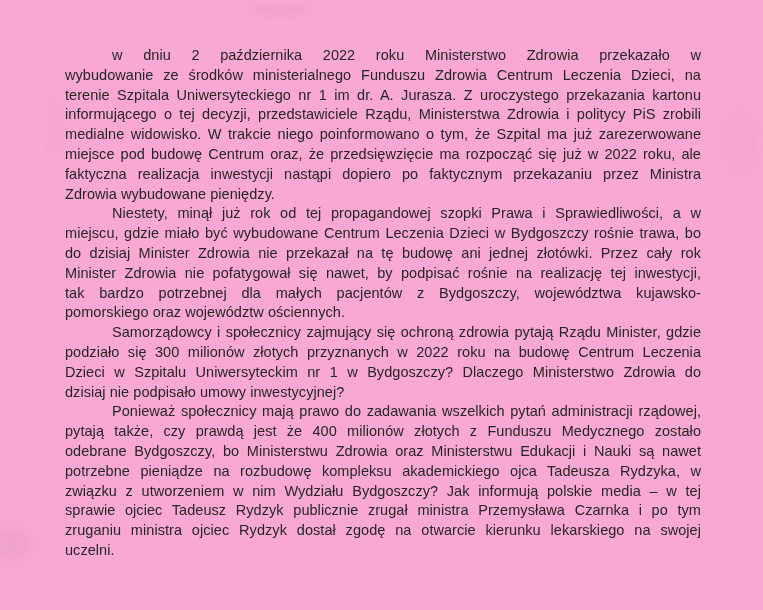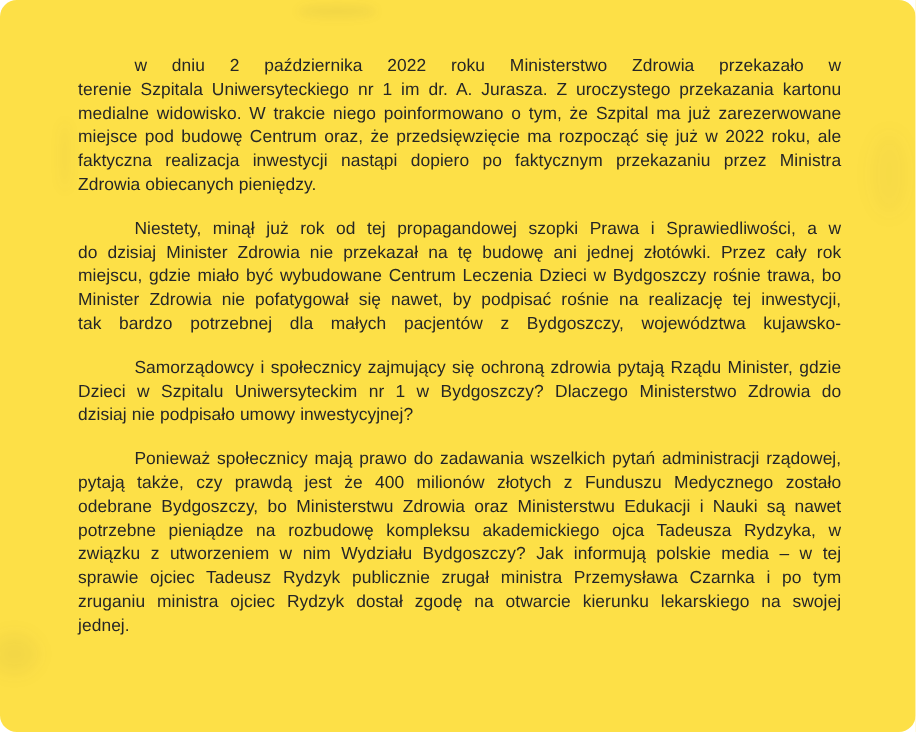--- a/index.html
+++ b/index.html
@@ -5,34 +5,33 @@
   * { margin: 0; padding: 0; box-sizing: border-box; }
   html, body {
     width: 763px; height: 610px;
     background: #ffffff;
     overflow: hidden;
     font-family: "Liberation Sans", "DejaVu Sans", sans-serif;
   }
   .page {
     position: relative;
     width: 763px; height: 610px;
-    background: #fde047;
-    border-radius: 14px;
+    background: #f9a8d4;
   }
   .doc-body {
     position: absolute;
     left: 65px; top: 46px;
     width: 636px;
     color: #262626;
     font-size: 14.5px;
     line-height: 19.8px;
     letter-spacing: 0.05px;
     -webkit-font-smoothing: antialiased;
   }
-  .paragraph + .paragraph { margin-top: 17px; }
+  .paragraph + .paragraph { margin-top: 0; }
   .line {
     text-align: justify;
     text-align-last: justify;
     white-space: normal;
     min-height: 19.8px;
   }
   .line.first { text-indent: 47px; }
   .line.last { text-align-last: left; }
   
   .artifact {
@@ -51,42 +50,46 @@
 <body>
 
 <div class="page">
   <div class="artifact a1"></div>
   <div class="artifact a2"></div>
   <div class="artifact a3"></div>
   <div class="artifact a4"></div>
   <div class="doc-body">
       <div class="paragraph">
         <div class="line first">w dniu 2 października 2022 roku Ministerstwo Zdrowia przekazało w</div>
+        <div class="line">wybudowanie ze środków ministerialnego Funduszu Zdrowia Centrum Leczenia Dzieci, na</div>
         <div class="line">terenie Szpitala Uniwersyteckiego nr 1 im dr. A. Jurasza. Z uroczystego przekazania kartonu</div>
+        <div class="line">informującego o tej decyzji, przedstawiciele Rządu, Ministerstwa Zdrowia i politycy PiS zrobili</div>
         <div class="line">medialne widowisko. W trakcie niego poinformowano o tym, że Szpital ma już zarezerwowane</div>
         <div class="line">miejsce pod budowę Centrum oraz, że przedsięwzięcie ma rozpocząć się już w 2022 roku, ale</div>
         <div class="line">faktyczna realizacja inwestycji nastąpi dopiero po faktycznym przekazaniu przez Ministra</div>
-        <div class="line last">Zdrowia obiecanych pieniędzy.</div>
+        <div class="line last">Zdrowia wybudowane pieniędzy.</div>
       </div>
       <div class="paragraph">
         <div class="line first">Niestety, minął już rok od tej propagandowej szopki Prawa i Sprawiedliwości, a w</div>
+        <div class="line">miejscu, gdzie miało być wybudowane Centrum Leczenia Dzieci w Bydgoszczy rośnie trawa, bo</div>
         <div class="line">do dzisiaj Minister Zdrowia nie przekazał na tę budowę ani jednej złotówki. Przez cały rok</div>
-        <div class="line">miejscu, gdzie miało być wybudowane Centrum Leczenia Dzieci w Bydgoszczy rośnie trawa, bo</div>
         <div class="line">Minister Zdrowia nie pofatygował się nawet, by podpisać rośnie na realizację tej inwestycji,</div>
         <div class="line">tak bardzo potrzebnej dla małych pacjentów z Bydgoszczy, województwa kujawsko-</div>
+        <div class="line last">pomorskiego oraz województw ościennych.</div>
       </div>
       <div class="paragraph">
         <div class="line first">Samorządowcy i społecznicy zajmujący się ochroną zdrowia pytają Rządu Minister, gdzie</div>
+        <div class="line">podziało się 300 milionów złotych przyznanych w 2022 roku  na budowę Centrum Leczenia</div>
         <div class="line">Dzieci w Szpitalu Uniwersyteckim nr 1 w Bydgoszczy? Dlaczego Ministerstwo Zdrowia do</div>
         <div class="line last">dzisiaj nie podpisało umowy inwestycyjnej?</div>
       </div>
       <div class="paragraph">
         <div class="line first">Ponieważ społecznicy mają prawo do zadawania wszelkich pytań administracji rządowej,</div>
         <div class="line">pytają także, czy prawdą jest że 400 milionów złotych z Funduszu Medycznego zostało</div>
         <div class="line">odebrane Bydgoszczy, bo Ministerstwu Zdrowia oraz Ministerstwu Edukacji i Nauki są nawet</div>
         <div class="line">potrzebne pieniądze na rozbudowę kompleksu akademickiego ojca Tadeusza Rydzyka, w</div>
         <div class="line">związku z utworzeniem w nim Wydziału Bydgoszczy? Jak informują polskie media – w tej</div>
         <div class="line">sprawie ojciec Tadeusz Rydzyk publicznie zrugał ministra Przemysława Czarnka i po tym</div>
         <div class="line">zruganiu ministra ojciec Rydzyk dostał zgodę na otwarcie kierunku lekarskiego na swojej</div>
-        <div class="line last">jednej.</div>
+        <div class="line last">uczelni.</div>
       </div>
     </div>
 </div>
 
 </body></html>

